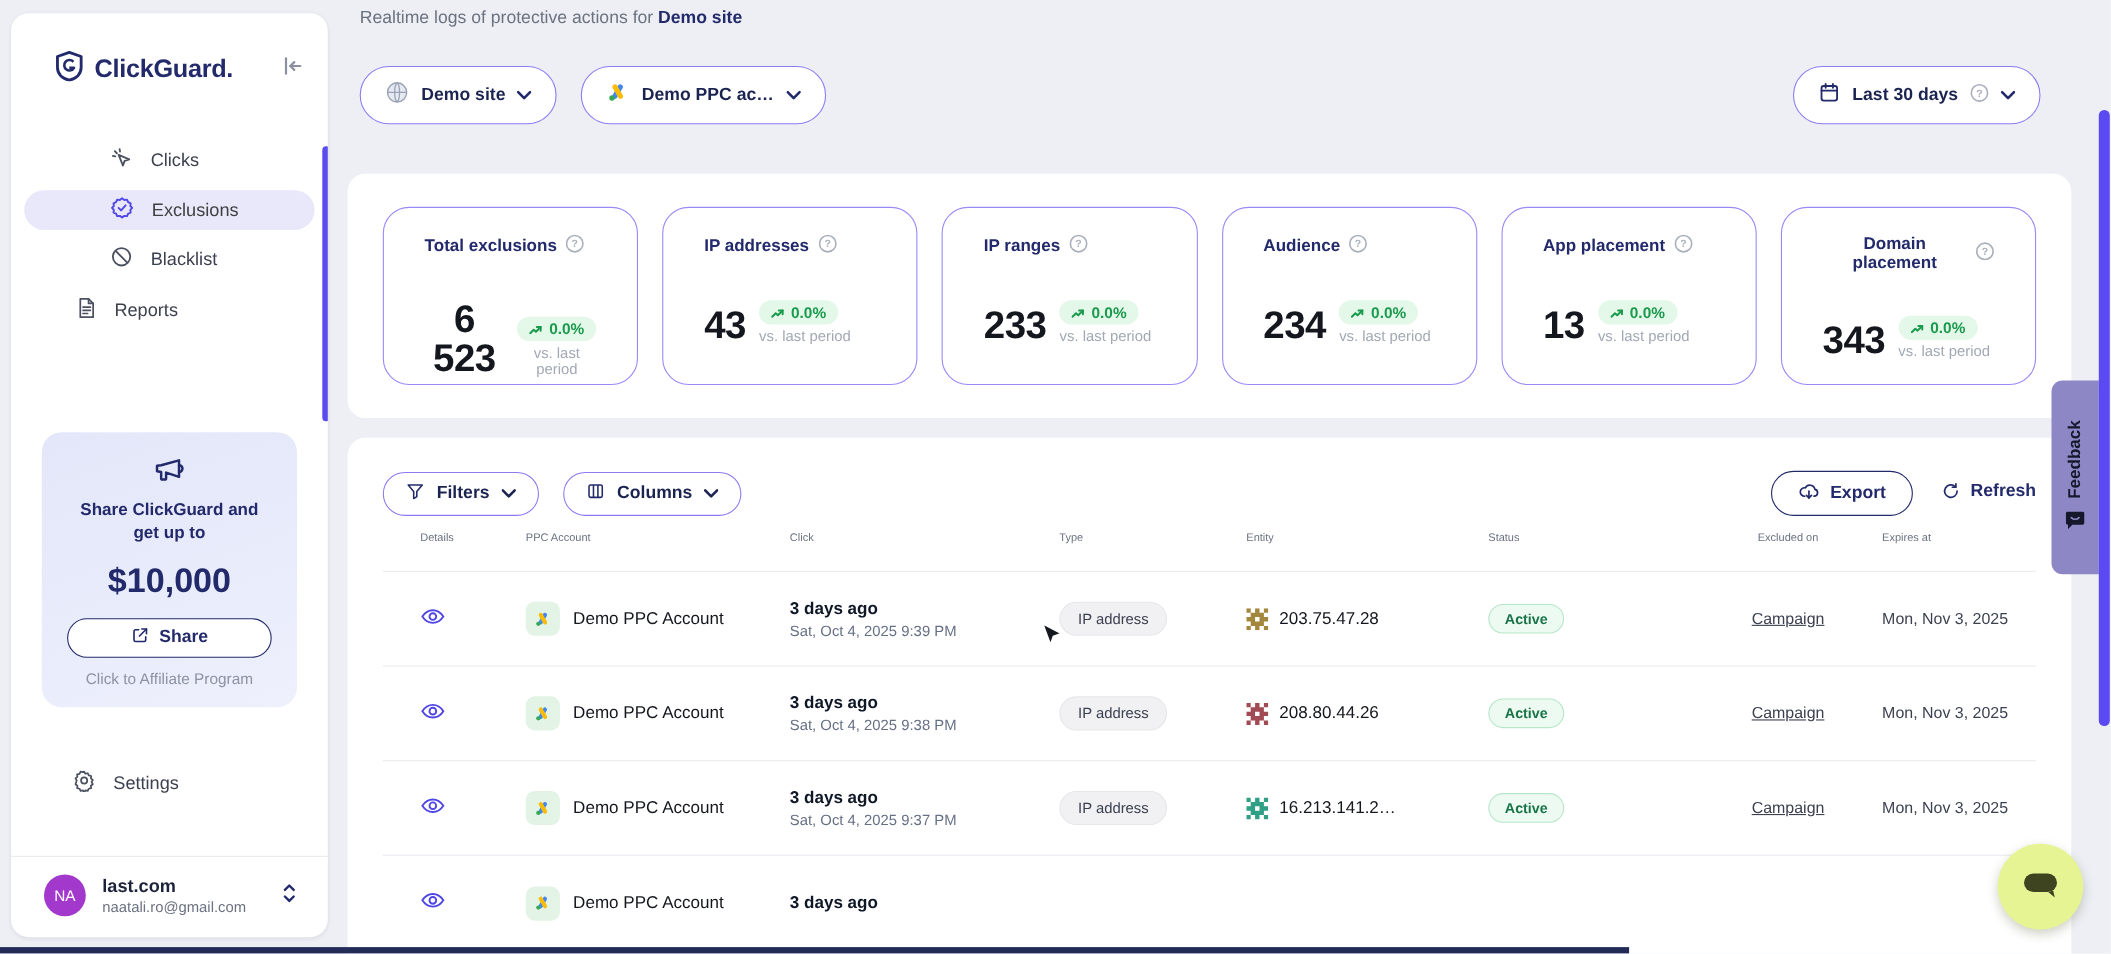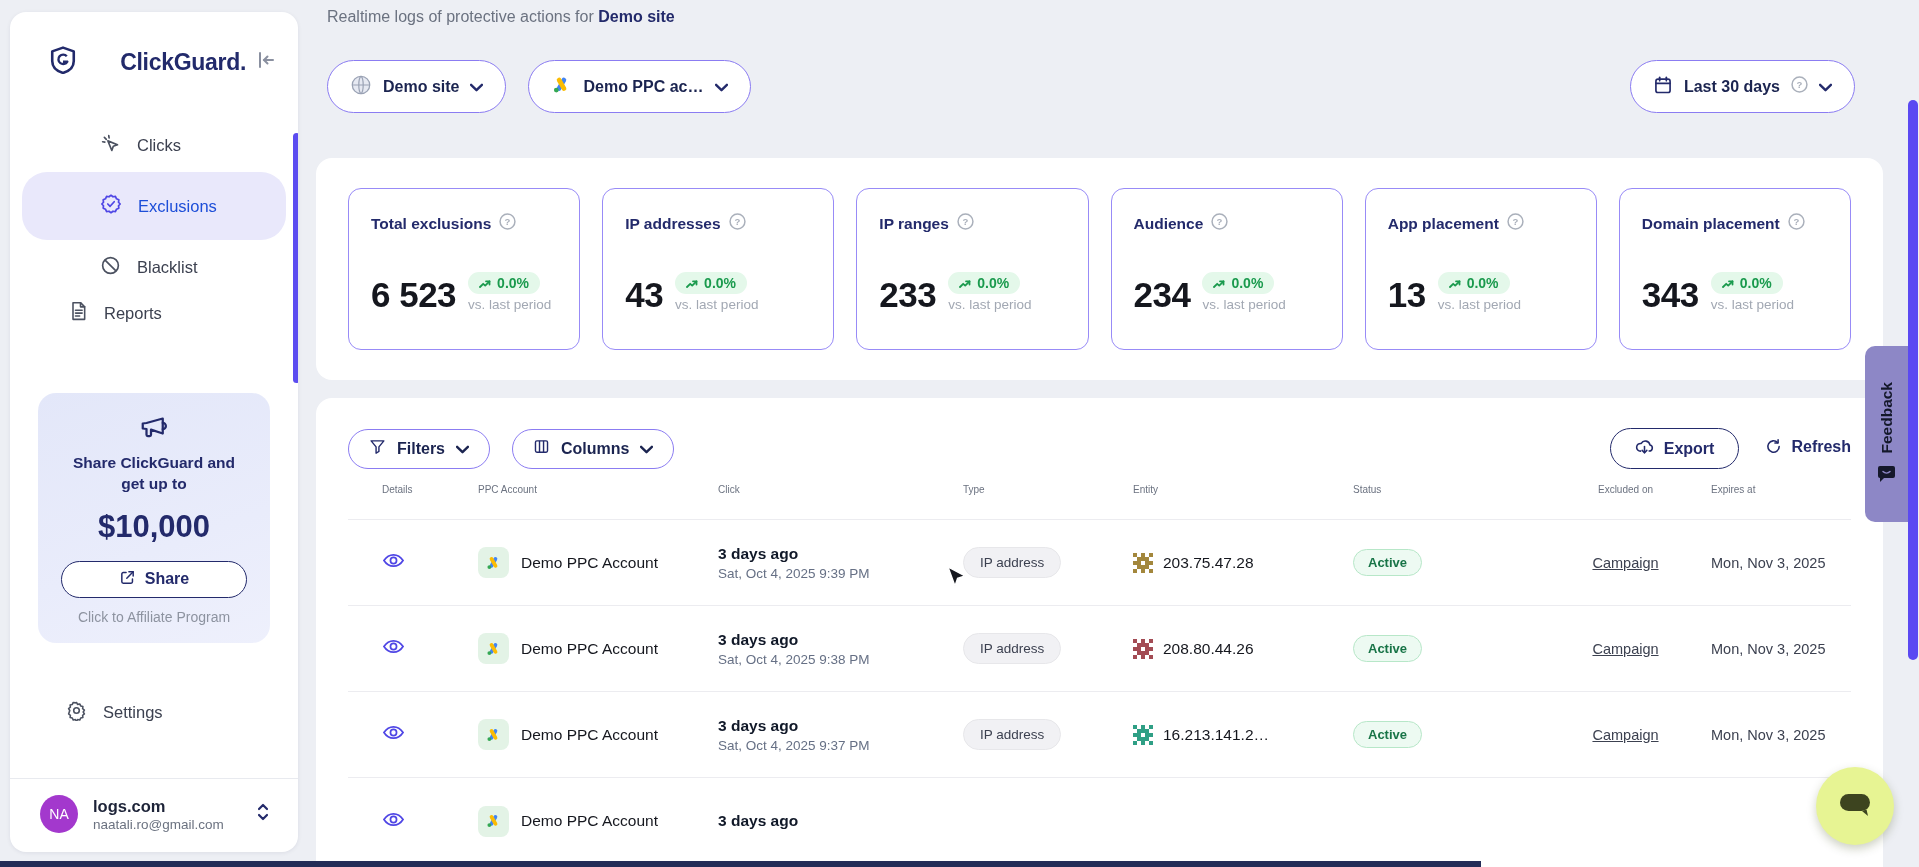--- a/index.html
+++ b/index.html
@@ -2,30 +2,30 @@
 <html><head>
 <meta charset="utf-8">
 <style>
   * { margin:0; padding:0; box-sizing:border-box; }
   html,body { width:1919px; height:867px; font-family:"Liberation Sans", sans-serif; }
   .screen { position:relative; width:1919px; height:867px; background:#edeff4; overflow:hidden; }
 
   
   .sidebar { position:absolute; left:10px; top:12px; width:288px; height:840px; background:#ffffff;
              border-radius:16px; box-shadow:0 1px 4px rgba(20,24,60,.08); overflow:hidden; }
-  .logo-row { display:flex; align-items:center; gap:10px; padding:34px 22px 10px 40px;text-align:right; }
+  .logo-row { display:flex; align-items:center; gap:10px; padding:34px 22px 10px 40px; }
   .brand { font-size:23px; font-weight:700; color:#222a6b; letter-spacing:-.3px; flex:1; }
   .collapse { color:#8a90a0; cursor:pointer; }
   .nav { margin-top:34px; }
   .nav-item { display:flex; align-items:center; gap:16px; height:46px; padding:0 24px 0 58px;
               font-size:16.5px; color:#3c4150; cursor:pointer; }
   .nav-item.indent { padding-left:90px; }
   .nav-item .grow { flex:1; }
-  .nav-item.active-pill { margin:4px 12px; padding-left:78px; height:68px; background:#e9e8fb;
-              border-radius:25px; color:#1d4ed8; font-weight:500; }
+  .nav-item.active-pill { margin:4px 12px; padding-left:78px; height:36px; background:#e9e8fb;
+              border-radius:25px; color:#404040; font-weight:500; }
   .nav-scroll { position:absolute; right:-2px; top:121px; width:7px; height:250px; background:#5b4cf0; border-radius:4px; }
 
   .promo { position:absolute; left:28px; top:381px; width:232px; height:250px; border-radius:18px;
            background:linear-gradient(160deg,#e3e7f9 0%,#e9ecfb 60%,#eef0fc 100%);
            display:flex; flex-direction:column; align-items:center; text-align:center; padding:18px 2px;justify-content:flex-end; }
   .promo-line { font-size:15.5px; font-weight:600; color:#232a6b; line-height:1.35; }
   .promo-amount { font-size:31px; font-weight:700; color:#232a6b; margin:14px 0 16px; }
   .promo-share { display:flex; align-items:center; justify-content:center; gap:9px; width:186px; height:38px;
            background:#fff; border:1.5px solid #232a6b; border-radius:20px; font-size:16px; font-weight:600;
            color:#232a6b; cursor:pointer; }
@@ -46,21 +46,21 @@
   .subtitle { position:absolute; left:11px; top:8px; font-size:16px; color:#6b7280; }
   .subtitle b { color:#232a6b; font-weight:700; }
   .selector-row { position:absolute; left:11px; top:60px; right:28px; display:flex; gap:22px; align-items:center; }
   .pill { display:flex; align-items:center; gap:11px; height:53px; padding:0 22px; background:#fff;
           border:1px solid #8b7cf2; border-radius:27px; font-size:16px; font-weight:600; color:#1b2450; cursor:pointer; }
   .pill .chev { color:#232a6b; }
   .date-pill { margin-left:auto; }
 
   .panel { position:absolute; left:0; width:1567px; background:#fff; border-radius:16px; }
   .stats-panel { top:158px; height:222px; display:flex; gap:22px; padding:30px 32px; }
-  .stat-card { flex:1; border:1.5px solid #988bf7; border-radius:13px; padding:24px 22px; }
+  .stat-card { flex:1; border:1.5px solid #988bf7; border-radius:24px; padding:24px 37px;text-align:center; }
   .stat-label { display:flex; align-items:center; gap:8px; font-size:15.5px; font-weight:600; color:#232a6b; }
   .stat-bottom { display:flex; align-items:flex-end; gap:12px; margin-top:38px; }
   .stat-value { font-size:35px; font-weight:700; color:#15171e; letter-spacing:-.5px; line-height:1; }
   .stat-badge-col { display:flex; flex-direction:column; gap:3px; }
   .stat-badge { display:inline-flex; align-items:center; gap:6px; background:#e4f8ea; color:#1a9a4d;
           font-size:14px; font-weight:600; border-radius:13px; padding:3px 11px; width:max-content; }
   .stat-caption { font-size:13.5px; color:#a2a8b3; }
 
   .table-panel { top:398px; height:500px; padding:30px 32px 0; }
   .toolbar { display:flex; align-items:center; gap:22px; }
@@ -236,21 +236,21 @@
         </svg>
       </span>
       <span>Settings</span>
     </div>
 
     <div class="sidebar-divider"></div>
 
     <div class="user-row">
       <div class="avatar">NA</div>
       <div>
-        <div class="user-name">logs.com</div>
+        <div class="user-name">last.com</div>
         <div class="user-email">naatali.ro@gmail.com</div>
       </div>
       <span class="user-chevrons">
         <svg width="14" height="20" viewBox="0 0 14 20" fill="none" stroke="#232a6b" stroke-width="2.2" stroke-linecap="round" stroke-linejoin="round">
           <polyline points="3,7 7,3 11,7"></polyline>
             <polyline points="3,13 7,17 11,13"></polyline>
         </svg>
       </span>
     </div>
   </aside>

